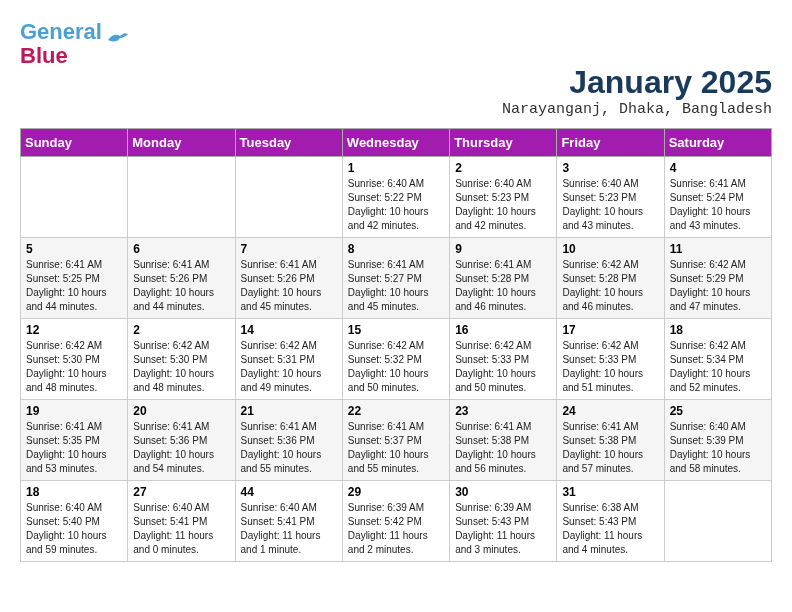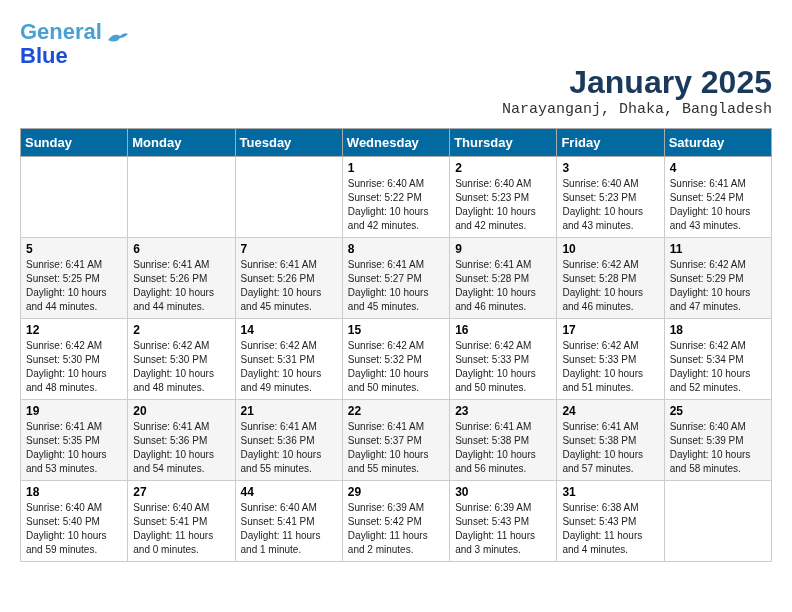--- a/index.html
+++ b/index.html
@@ -43,21 +43,21 @@
       font-size: 15px;
       color: #333;
       font-family: Liberation Mono, monospace;
     }
     table {
       width: 100%;
       border-collapse: collapse;
       font-size: 11px;
     }
     thead tr th {
-      background-color: #0369a1;
+      background-color: #a21caf;
       color: #fff;
       padding: 6px 4px;
       text-align: left;
       font-size: 13px;
       font-weight: bold;
       border: 1px solid #aaa;
     }
     tbody tr td {
       border: 1px solid #ccc;
       vertical-align: top;
@@ -84,21 +84,21 @@
       background: #fff !important;
     }
   </style>
 </head>
 <body>
 
 <div class="header">
   <div class="logo">
     <div style="display:flex;align-items:center;gap:2px;">
       <span class="logo-text">
-        <span>General</span><br><span style="color:#1d4ed8;">Blue</span>
+        <span>General</span><br><span style="color:#be185d;">Blue</span>
       </span>
       <svg width="22" height="18" viewBox="0 0 22 18" style="margin-left:2px;margin-bottom:10px;">
         <path d="M2 10 Q8 2 14 6 Q18 2 22 4 Q18 8 14 8 Q10 14 2 10Z" fill="#4a9fd4"></path>
       </svg>
     </div>
   </div>
   <div class="title-block">
     <div class="month-year">January 2025</div>
     <div class="location">Narayanganj, Dhaka, Bangladesh</div>
   </div>

